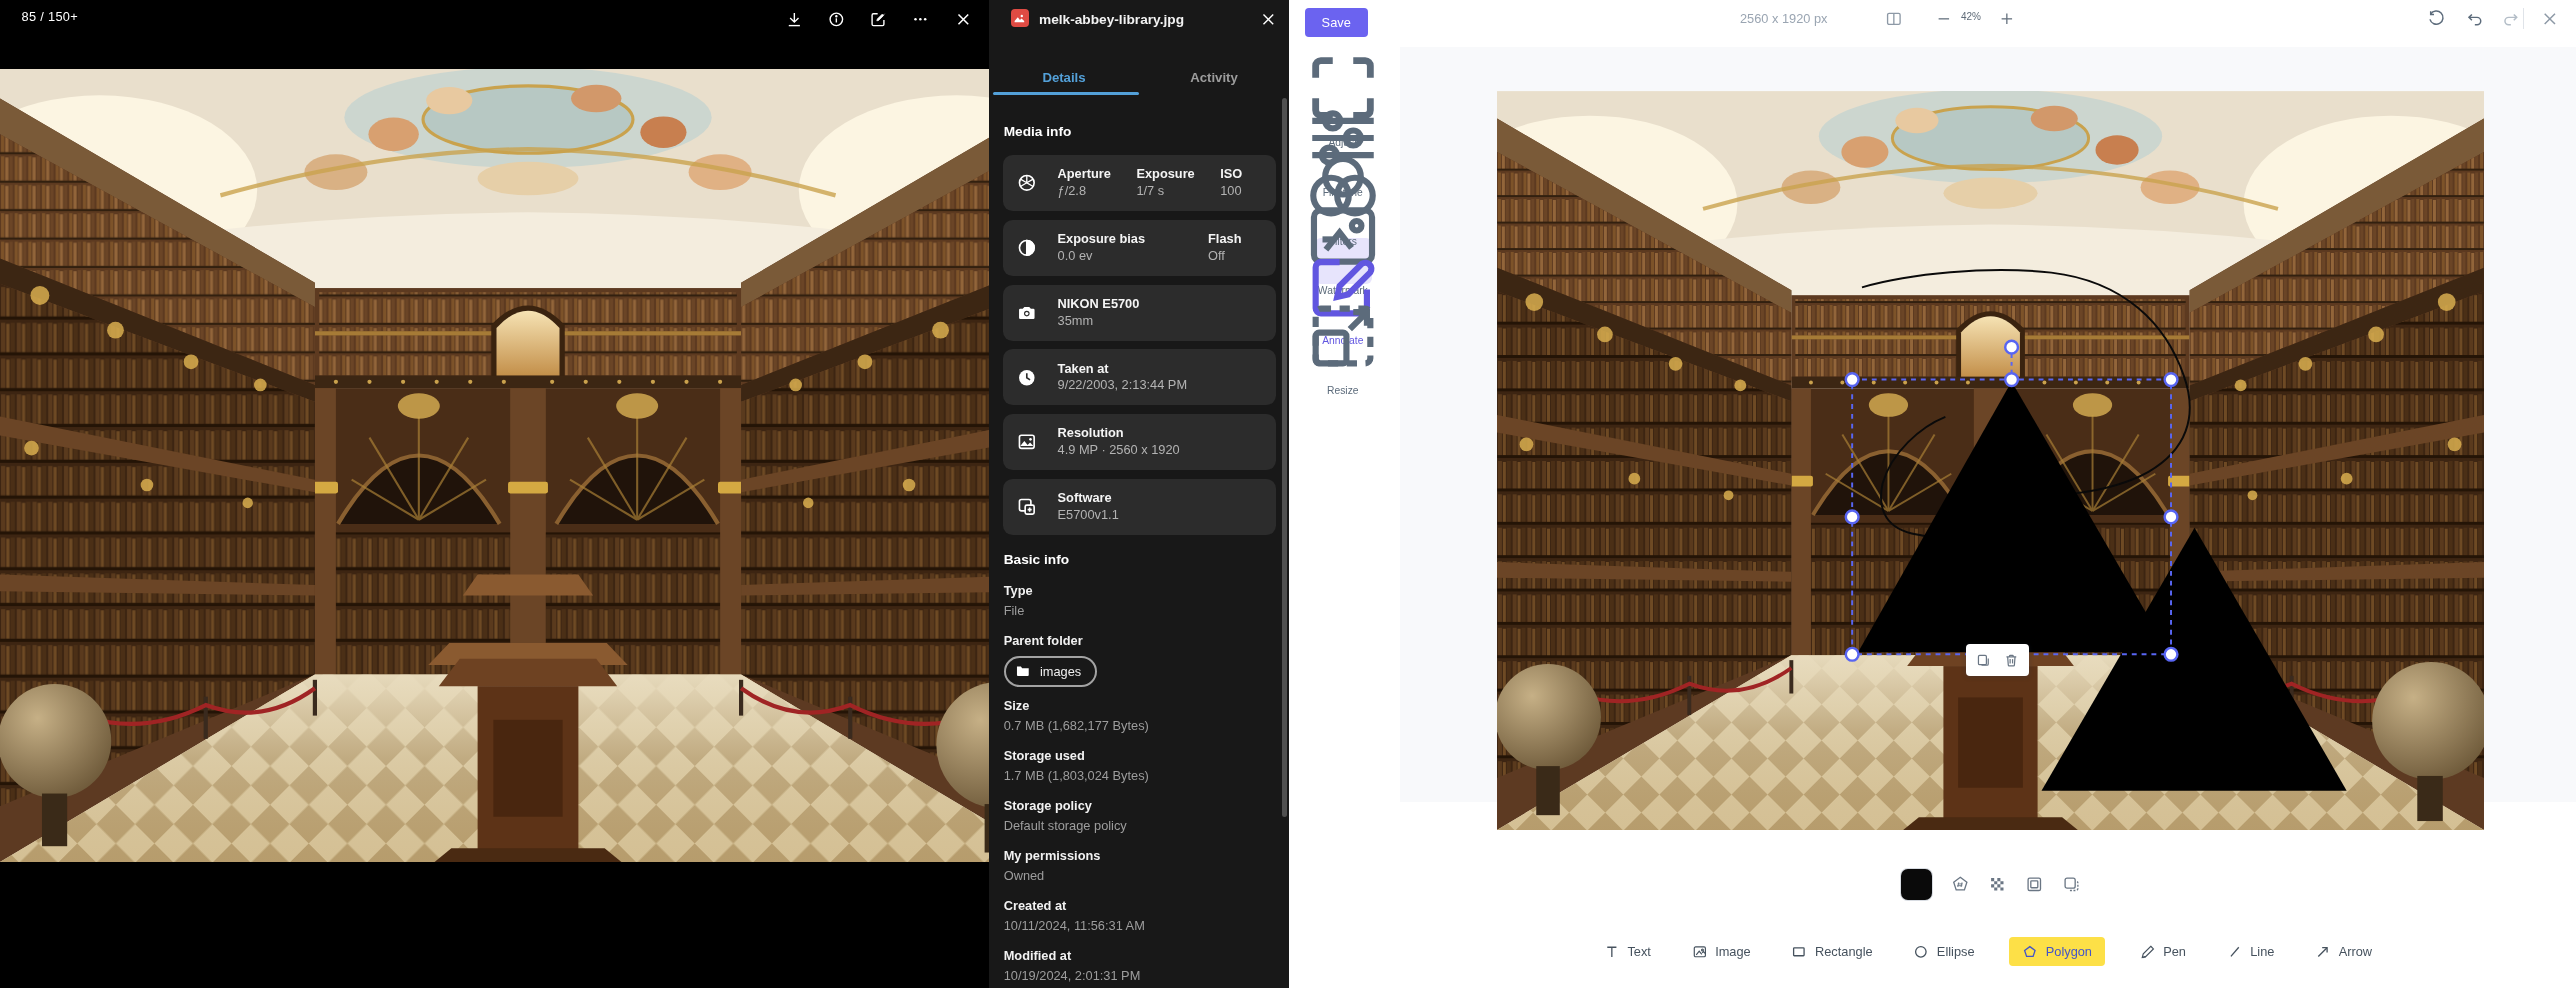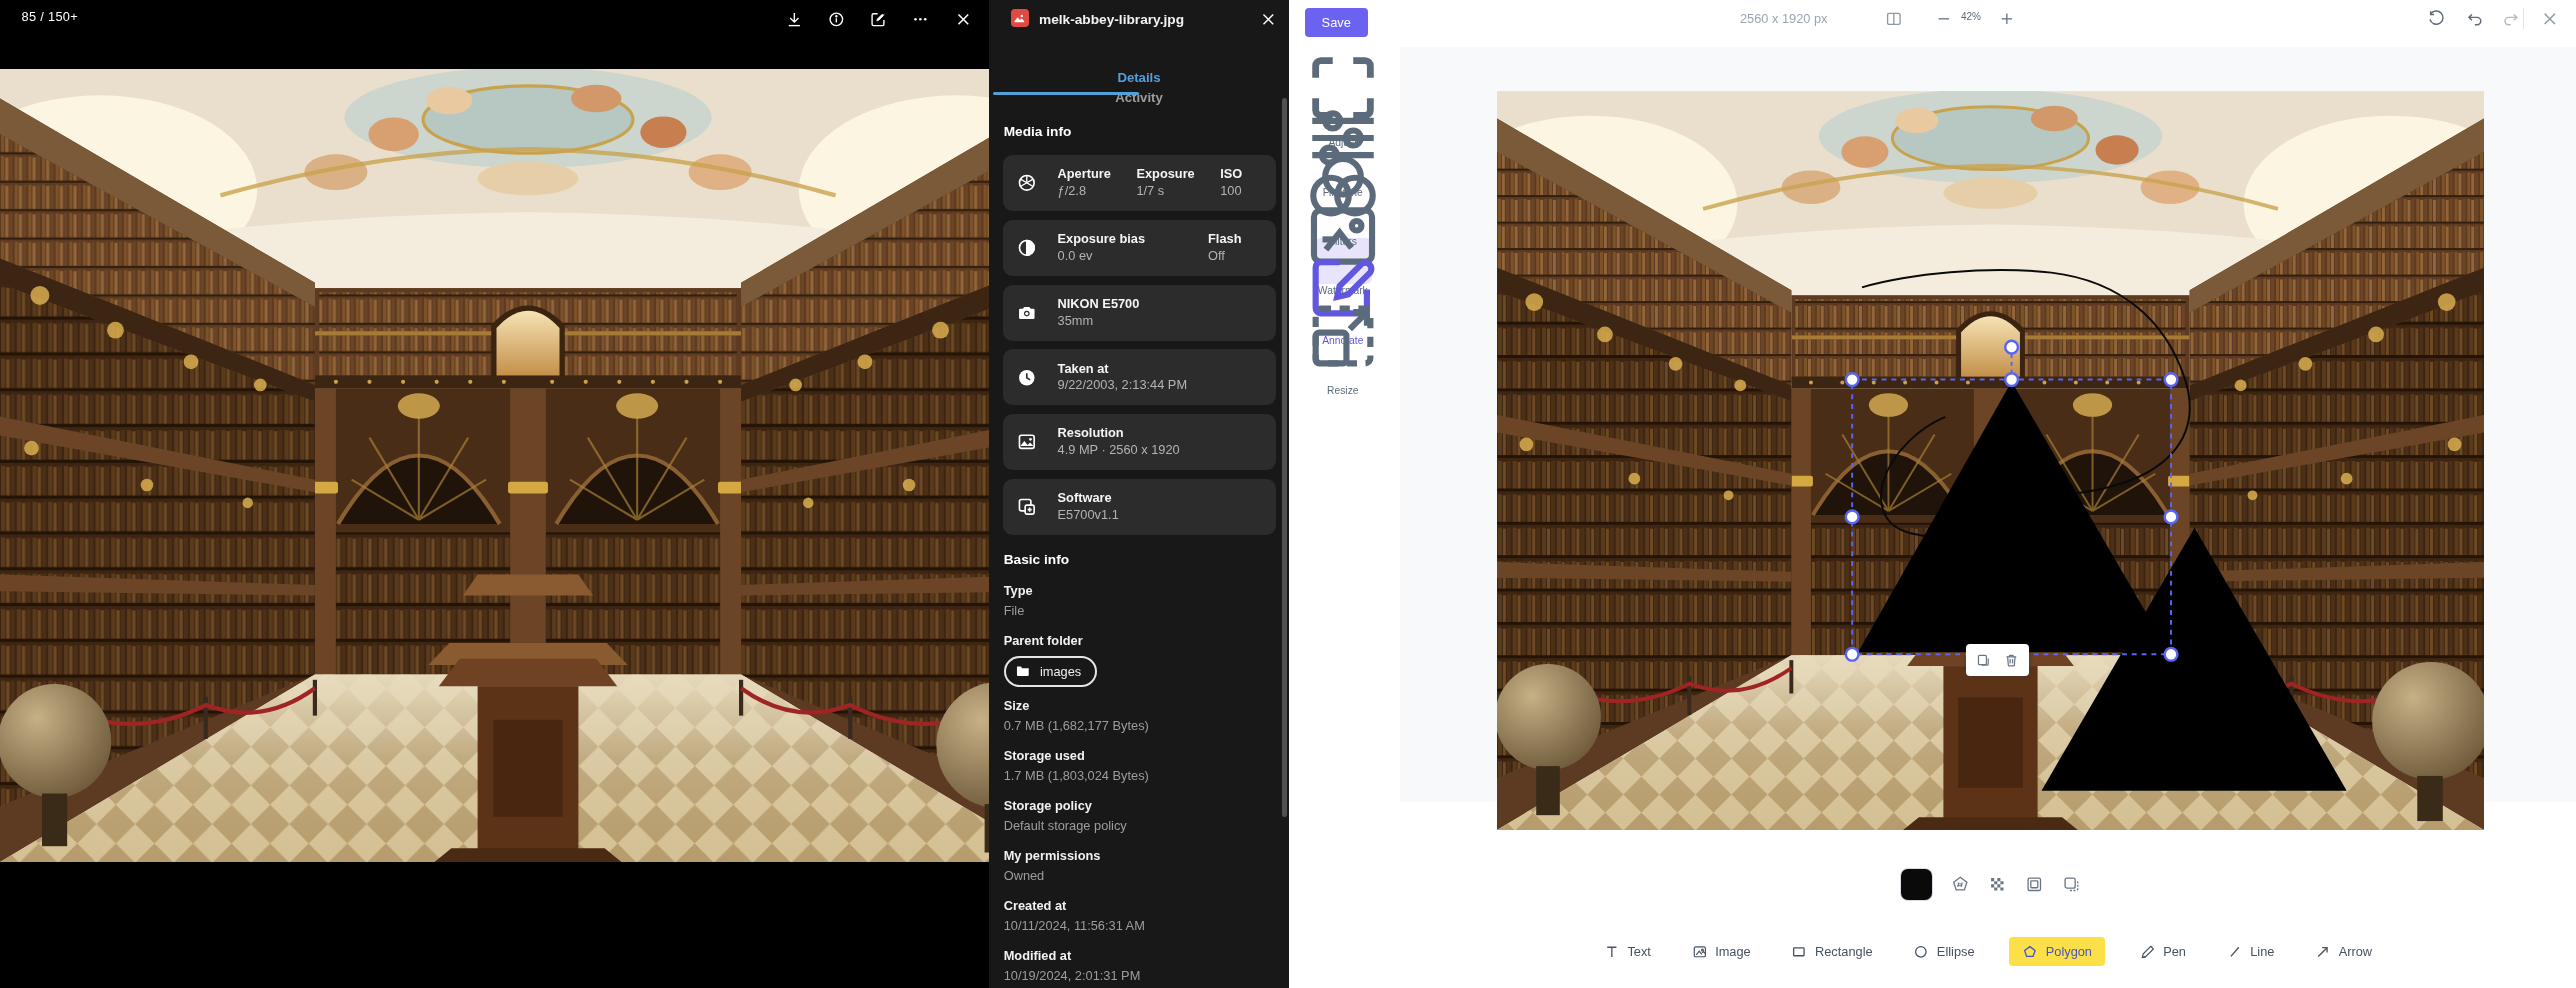--- a/index.html
+++ b/index.html
@@ -15,40 +15,40 @@
   .vicon { width:16.7px; height:16.7px; color:#fff; cursor:pointer; }
   .vicon svg { width:100%; height:100%; display:block; }
 
   
   .panel { position:absolute; left:989px; top:0; width:300px; height:989px; background:#181818; color:#fff; overflow:hidden; }
   .panel-header { position:absolute; left:0; top:0; width:100%; height:39px; }
   .file-icon { position:absolute; left:21.6px; top:8.8px; width:18.6px; height:18.6px; background:#df4b43; border-radius:3.9px; }
   .file-icon svg { width:12.8px; height:12.8px; position:absolute; left:2.9px; top:2.9px; }
   .panel-title { position:absolute; left:50px; top:11.8px; font-size:13.7px; font-weight:700; color:#f2f2f2; white-space:nowrap; }
   .panel-close { position:absolute; right:12.8px; top:10.8px; width:16.7px; height:16.7px; color:#fff; cursor:pointer; }
-  .tabs { position:absolute; left:0; top:65px; width:100%; height:29px; display:flex;flex-direction:column; }
+  .tabs { position:absolute; left:0; top:65px; width:100%; height:29px; display:flex; }
   .tab { flex:1; text-align:center; font-size:13.2px; font-weight:700; color:#9c9c9c; padding-top:4.9px; cursor:pointer; }
   .tab.active { color:#53a0d8; }
   .tab-underline { position:absolute; left:3.9px; top:92px; width:146px; height:2.9px; background:#53a0d8; border-radius:2px; }
   .sec-heading { font-size:13.7px; font-weight:700; color:#fff; }
   .mi-heading { position:absolute; left:14.7px; top:124px; }
   .cards { position:absolute; left:13.7px; top:155px; width:273px; }
   .mcard { width:100%; height:56px; background:#2c2c2c; border-radius:9.8px; margin-bottom:8.8px;
     display:flex; align-items:center; padding:0 9.8px 0 14.7px; }
   .mcard .cicon { width:19.6px; height:19.6px; color:#fff; flex:0 0 19.6px; margin-right:20.6px; }
   .mcard .cicon svg { width:100%; height:100%; }
   .ccols { display:flex; gap:25.5px; }
   .ccol .clabel { font-size:12.8px; font-weight:700; color:#f5f5f5; line-height:16.7px; white-space:nowrap; }
   .ccol .cvalue { font-size:12.8px; color:#b3b3b3; line-height:16.7px; white-space:nowrap; }
   .bi-heading { position:absolute; left:14.7px; top:552px; }
   .bfields { position:absolute; left:14.7px; top:583px; width:275px; }
   .bfield { margin-bottom:13.7px; }
   .blabel { font-size:12.8px; font-weight:700; color:#f2f2f2; line-height:16.7px; }
   .bvalue { font-size:12.8px; color:#9d9d9d; line-height:16.7px; margin-top:2.9px; }
-  .pill { display:inline-flex; align-items:center; gap:8.8px; border:2px solid #e5e5e5; border-radius:16.7px;
+  .pill { display:inline-flex; align-items:center; gap:8.8px; border:2px solid #a3a3a3; border-radius:16.7px;
     height:31px; padding:0 13.7px 0 9.8px; margin-top:5.9px; cursor:pointer; }
   .pill svg { width:15.7px; height:15.7px; color:#fff; }
   .pill span { font-size:12.8px; color:#f0f0f0; }
   .panel-scrollbar { position:absolute; right:2px; top:98px; width:4.9px; height:719px; background:#505050; border-radius:2.9px; }
 
   
   .editor { position:absolute; left:1289px; top:0; width:1287px; height:802px; background:#fff; }
   .canvas-bg { position:absolute; left:111px; top:47px; right:0; bottom:0; background:#f8f9fb; }
   .save-btn { position:absolute; left:15.7px; top:7.8px; width:63px; height:29px; background:#6b63f0; color:#fff;
     font-size:12.8px; border:none; border-radius:3.9px; cursor:pointer; font-family:inherit; }

